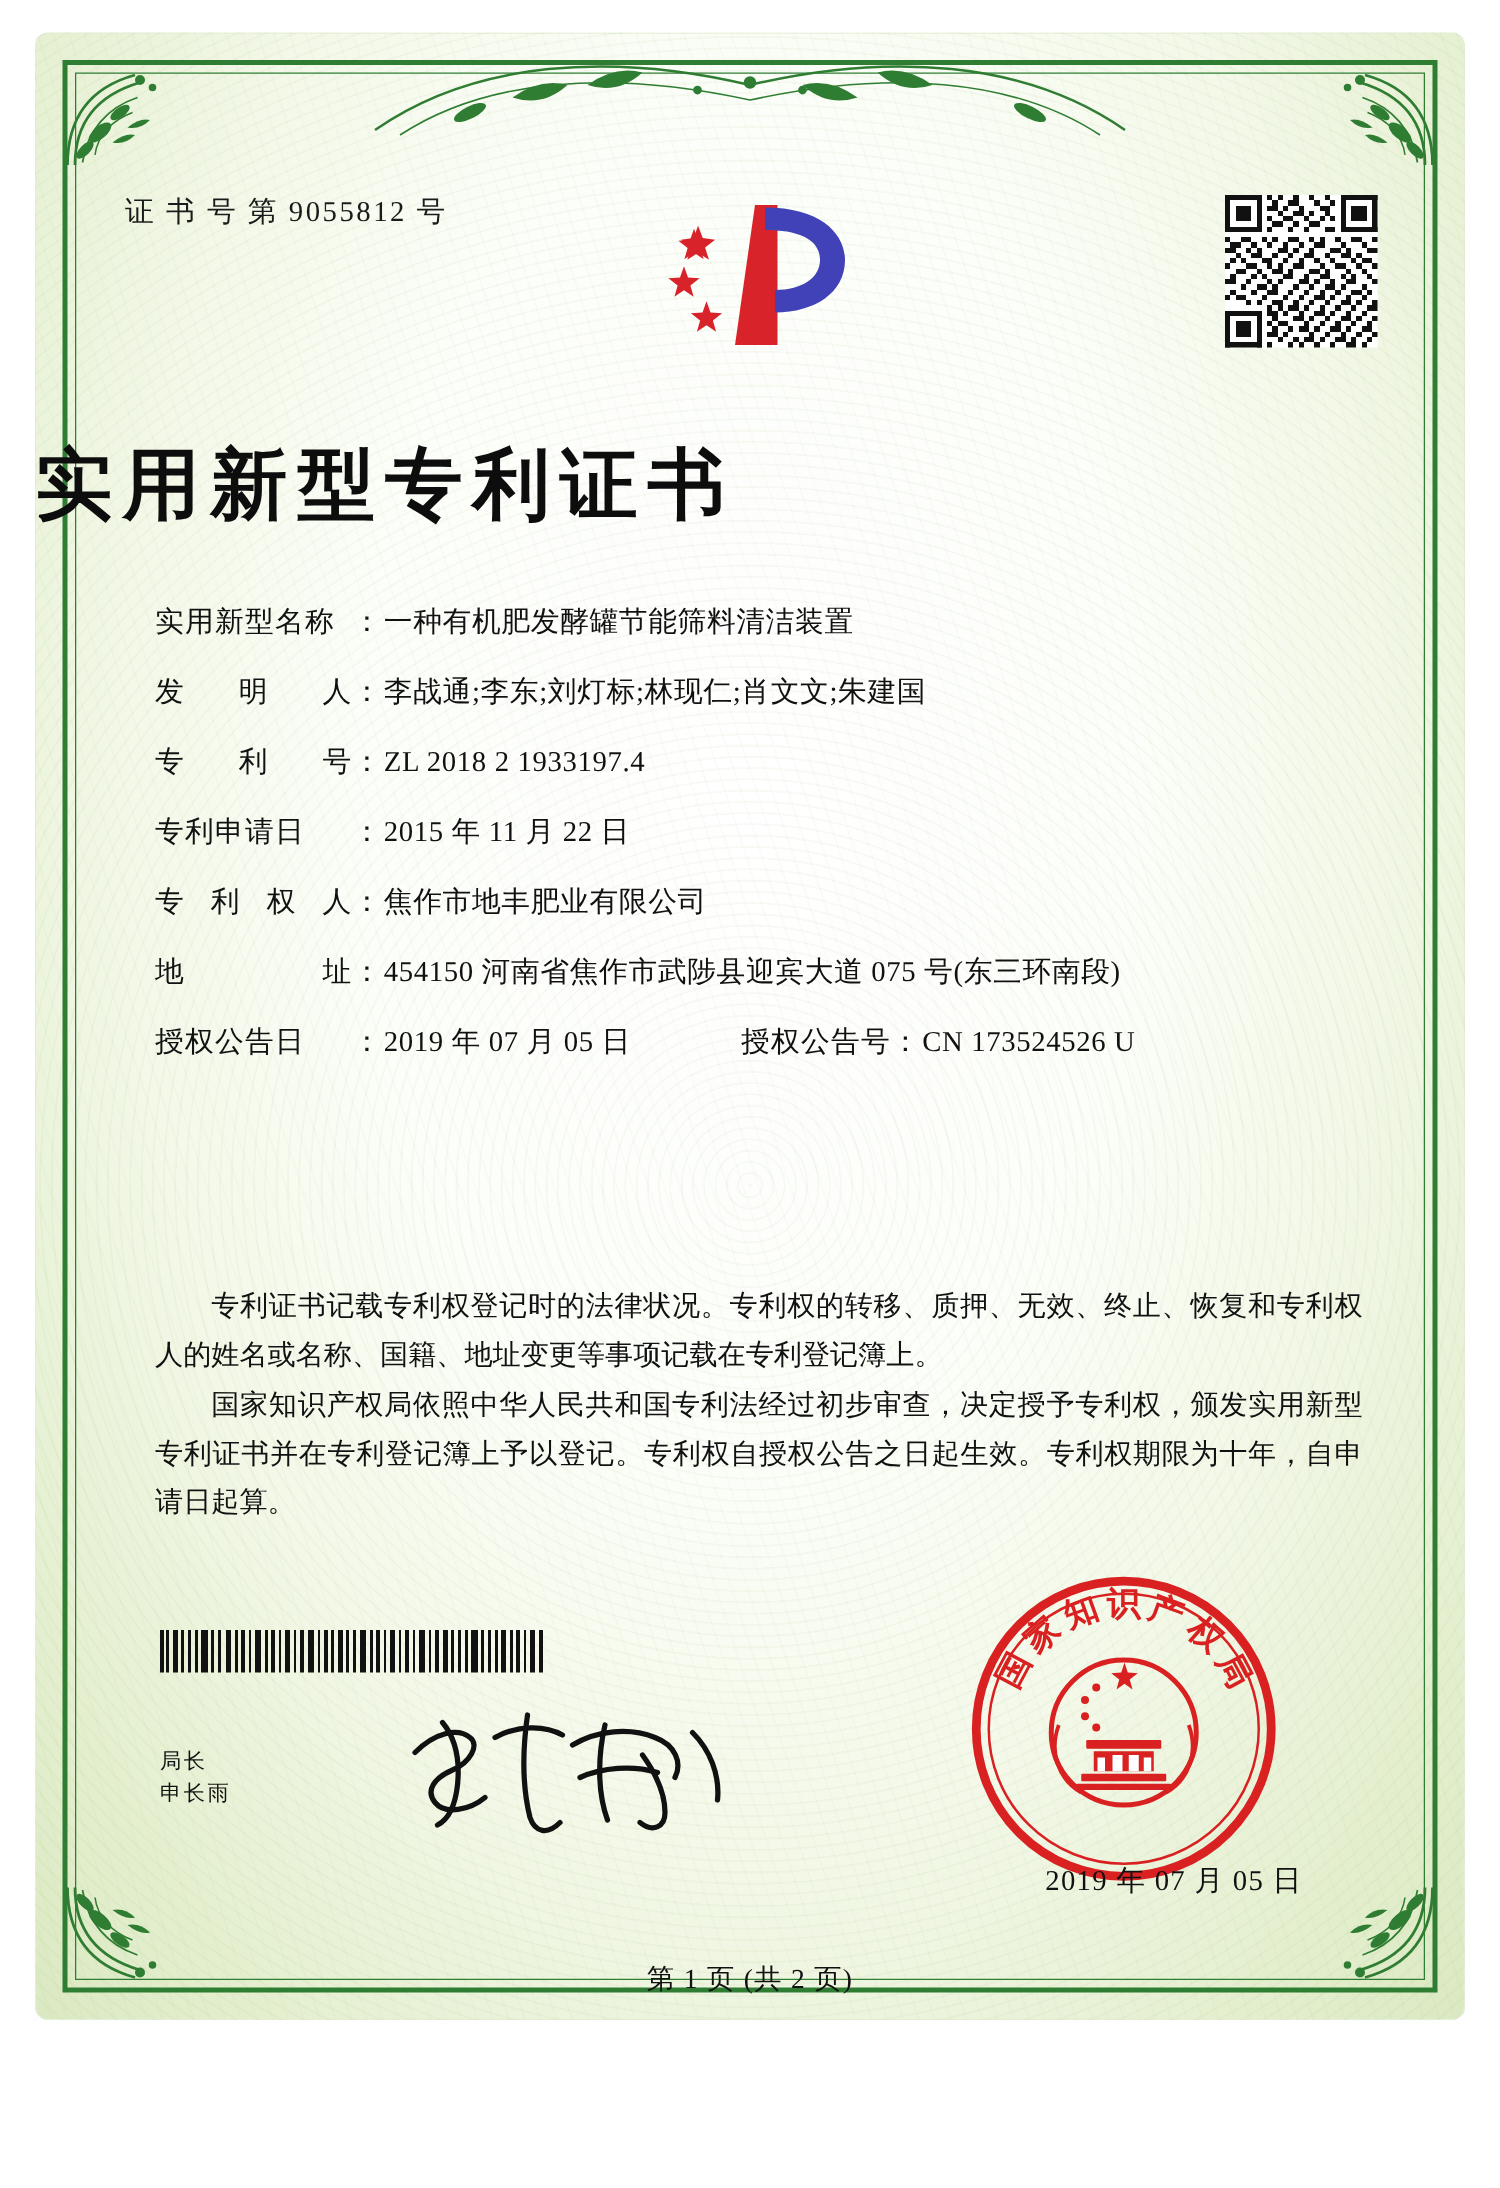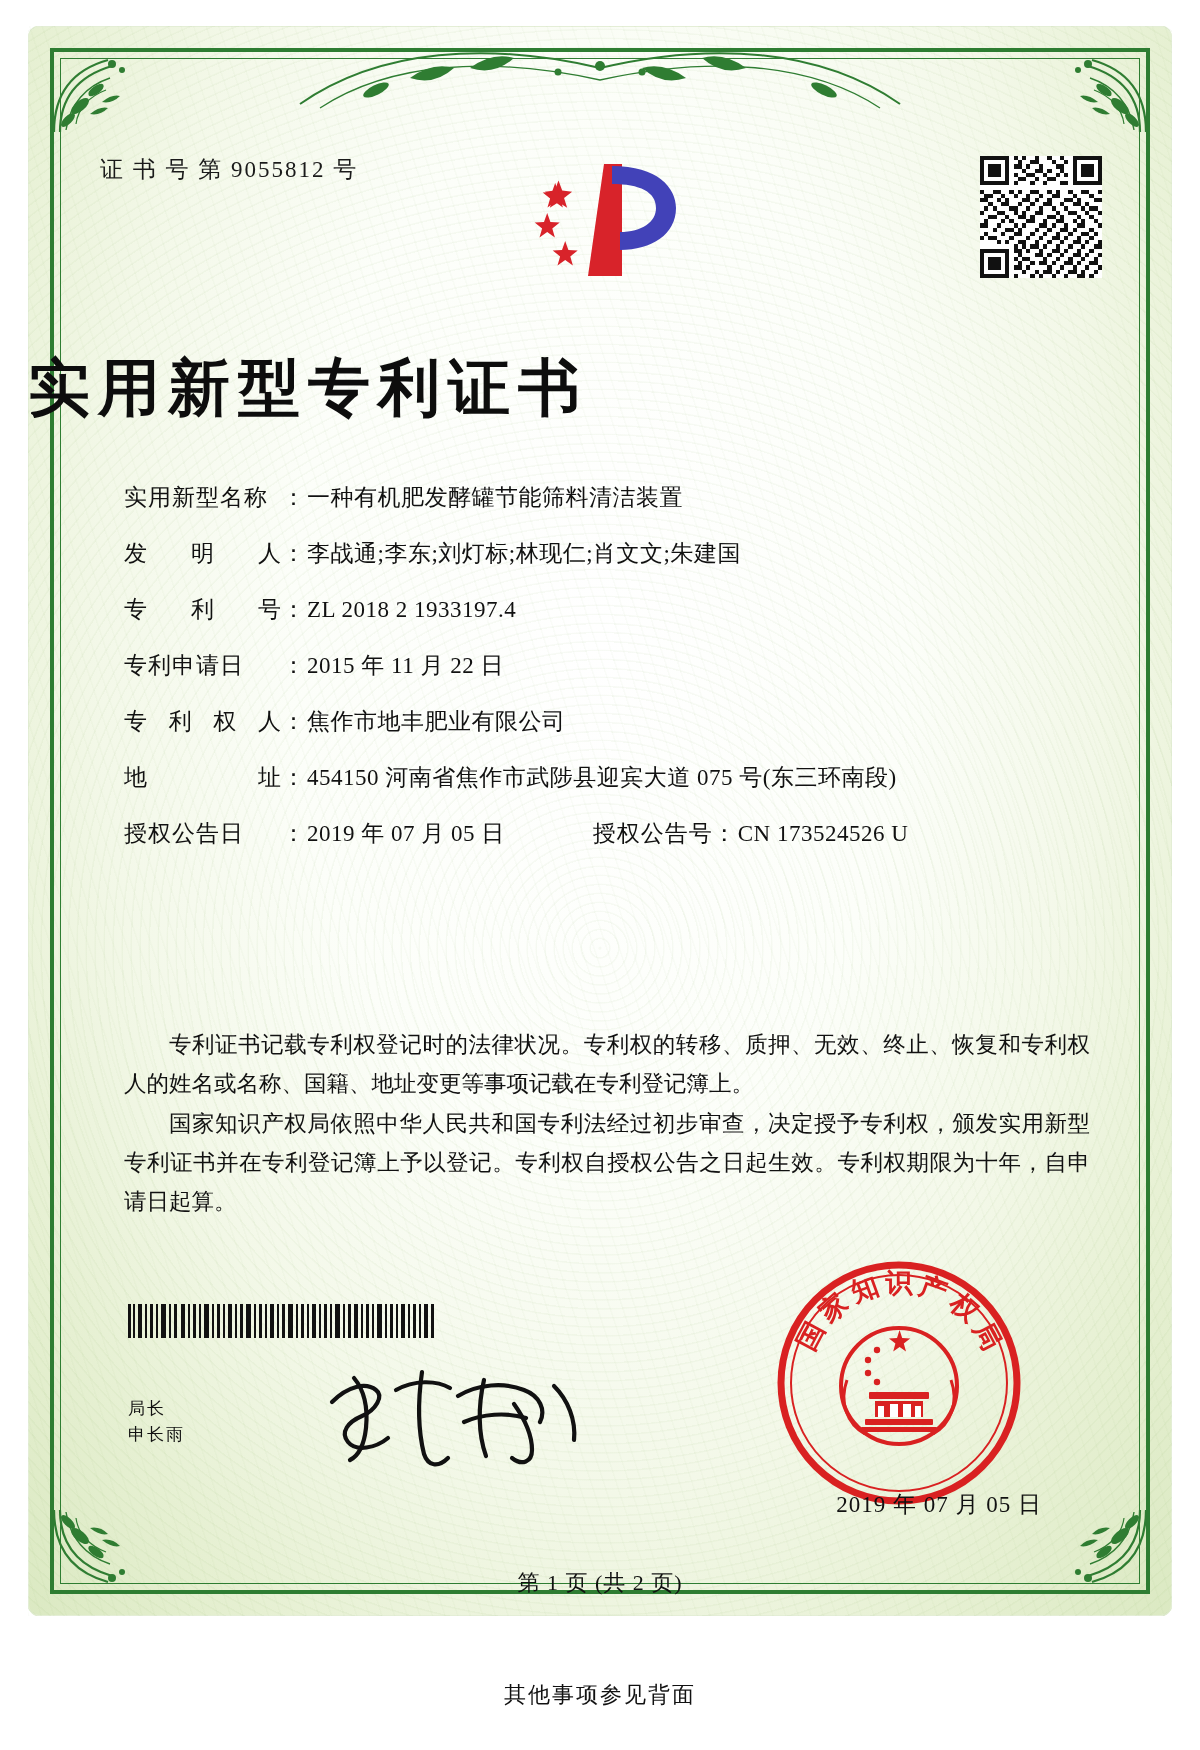--- a/index.html
+++ b/index.html
@@ -781,14 +781,13 @@
           <text transform="rotate(62 125 125) translate(125 34)" text-anchor="middle">局</text>
         </g>
       </svg>
     </div>
 
     <div class="seal-date">2019 年 07 月 05 日</div>
 
     <div class="page-no">第 1 页 (共 2 页)</div>
   </div>
 
-  <div class="back-note">其他事项参见背面</div>
 </div>
 
 </body></html>

